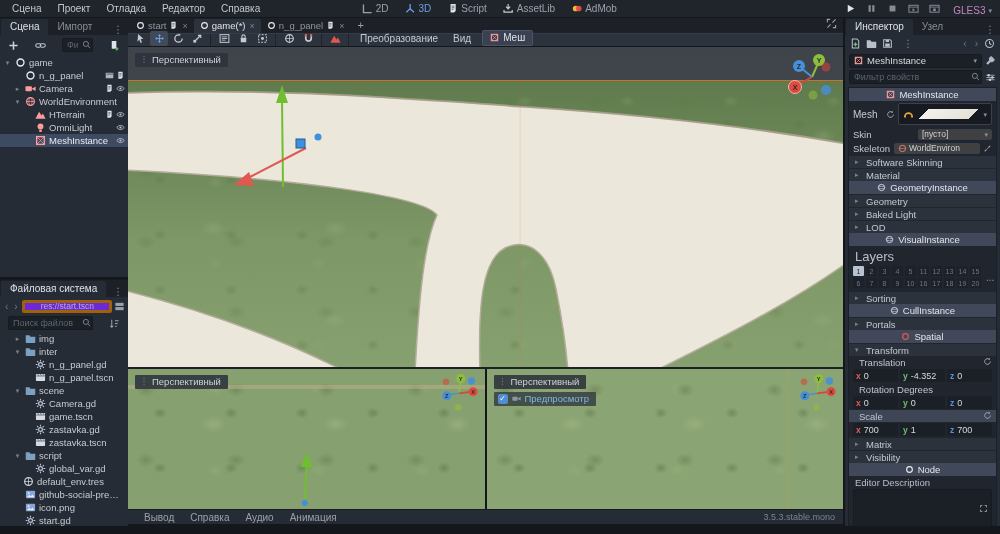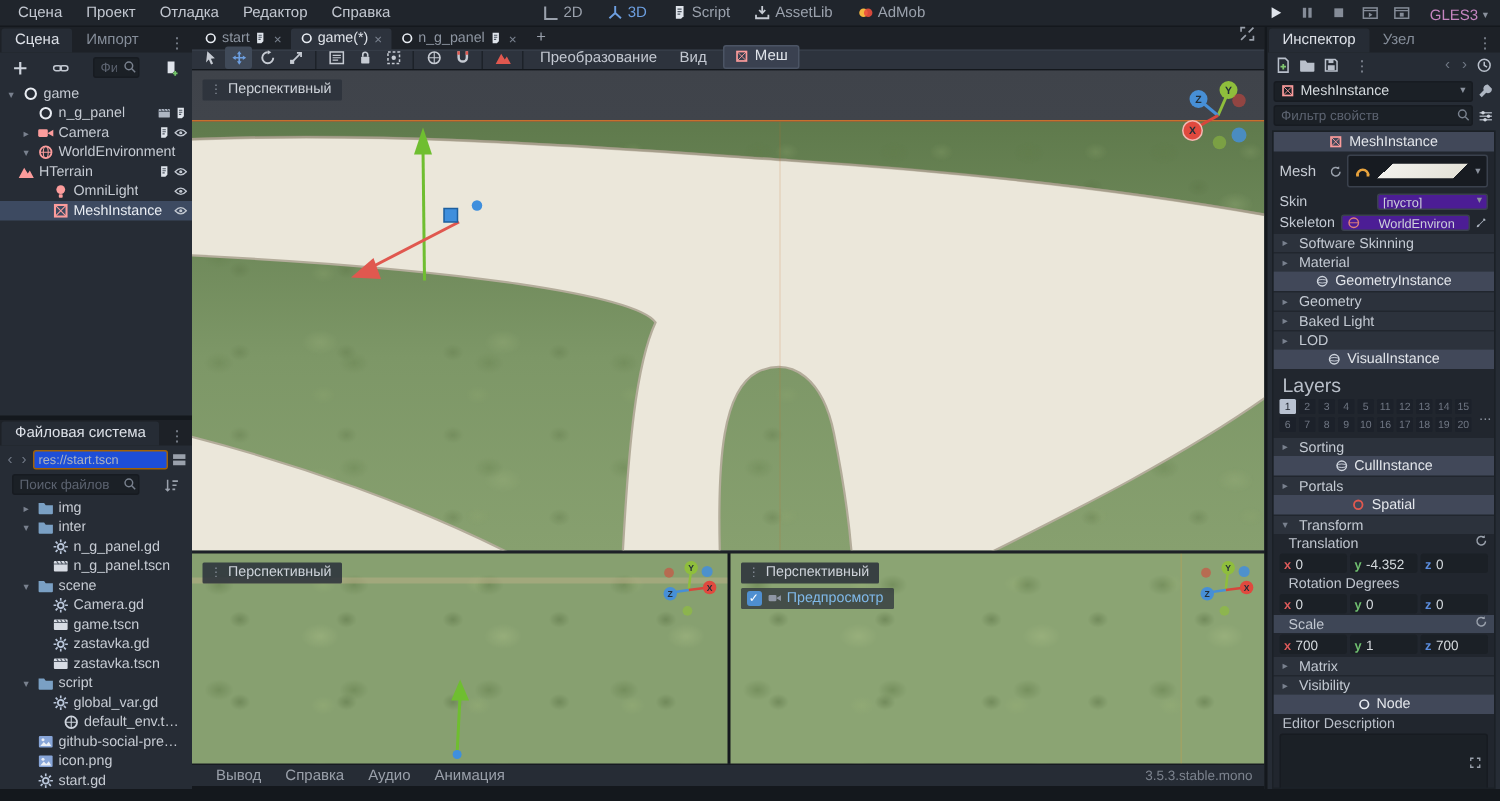--- a/index.html
+++ b/index.html
@@ -40,21 +40,21 @@
 .trow{height:13px;display:flex;align-items:center;gap:3px;padding-right:3px;white-space:nowrap}
 .trow.sel{background:#3d4a61}
 .trow .arr{width:9px;text-align:center;color:#79818e;font-size:7px;flex:none}
 .tlabel{overflow:hidden;text-overflow:ellipsis;font-size:9.5px;color:#c6cbd3}
 .trow.sel .tlabel{color:#e9edf3}
 .rights{margin-left:auto;display:flex;gap:2px;align-items:center}
 
 #fs-dock{flex:1;display:flex;flex-direction:column;min-height:0}
 .fs-nav{height:18px;display:flex;align-items:center;gap:2px;padding:0 3px;flex:none}
 .navarr{color:#707885;padding:0 2px;font-size:10px}
-.pathfield{flex:1;min-width:0;height:13px;background:#1d4ed8;border:1px solid #a16207;border-radius:2px;color:#aeb4be;font-size:8.5px;display:flex;align-items:center;padding:0 3px;overflow:hidden;white-space:nowrap}
+.pathfield{flex:1;min-width:0;height:13px;background:#6d28d9;border:3px solid #a16207;border-radius:2px;color:#aeb4be;font-size:8.5px;display:flex;align-items:center;padding:0 16px;overflow:hidden;white-space:nowrap}
 
 #scene-tabs{height:15px;display:flex;align-items:flex-end;padding-left:2px;background:#1d2127;flex:none}
 .sc-tab{display:flex;align-items:center;gap:3px;padding:1px 6px 2px;color:#8d95a1;border-radius:2px 2px 0 0;font-size:9.5px}
 .sc-tab.active{background:#2d333d;color:#dfe3e9}
 .sc-close{color:#79818e;font-size:9px;padding-left:1px}
 .sc-add{color:#9aa1ac;padding:0 7px 2px;font-size:11px}
 #dfree{margin-left:auto;padding:0 6px 2px}
 #vtoolbar{height:14px;background:#2d333d;border-top:1px solid #353c47;border-bottom:1px solid #14181d;display:flex;align-items:flex-end;gap:1px;padding:0 3px;flex:none}
 .tbtn{width:18px;height:15px;display:flex;align-items:center;justify-content:center;border-radius:2px}
 .tbtn.active{background:#404a59}
@@ -104,21 +104,21 @@
 .subhead{height:12px;display:flex;align-items:center;color:#bfc5ce;padding:0 4px 0 10px;font-size:9.5px}
 .subhead.sel{background:#3e4656}
 .subhead .rv{margin-left:auto}
 .vec3{height:15px;display:flex;gap:2px;padding:1px 4px}
 .vfield{flex:1;min-width:0;background:#1b2026;border-radius:2px;display:flex;align-items:center;gap:3px;padding:0 3px;overflow:hidden}
 .vfield .ax{font-size:8.5px;font-weight:bold}
 .ax.x{color:#de5b5b}.ax.y{color:#6fbe6f}.ax.z{color:#5b8dde}
 .vfield .vv{color:#d5dade;font-size:9px}
 .prow{height:14px;display:flex;align-items:center;padding:0 4px;gap:3px}
 .prow .plabel{flex:1;min-width:0;color:#c3c9d2;overflow:hidden;white-space:nowrap;text-overflow:ellipsis;font-size:9.5px}
-.pfield{width:74px;height:11px;background:#4c1d95;border:1px solid #3a414d;border-radius:2px;display:flex;padding:0 3px;gap:12px;flex:none}
+.pfield{width:74px;height:11px;background:#404040;border:1px solid #3a414d;border-radius:2px;display:flex;align-items:center;padding:0 3px;gap:2px;flex:none}
 .pfield .pv{flex:1;color:#ccd1d9;font-size:8.5px;overflow:hidden;white-space:nowrap}
 .meshrow{height:26px;display:flex;align-items:center;gap:3px;padding:0 4px}
 .meshthumb{flex:1;height:22px;background:#171b21;border:1px solid #3a414d;border-radius:2px;display:flex;align-items:center;gap:4px;padding:0 4px}
 .planeimg{flex:1;height:14px;background:linear-gradient(110deg,transparent 12%,#f2f1ec 12%,#e4e2d8 88%,transparent 88%);transform:skewX(-28deg) scaleY(.7)}
 .layerwrap{padding:2px 4px 3px}
 .llabel{color:#b9bfc9;font-size:13px;padding:1px 0 2px 2px}
 .lgrid{display:flex;align-items:center;gap:5px}
 .lcells{display:grid;grid-template-columns:repeat(10,11px);grid-auto-rows:10px;gap:2px}
 .lcell{background:#1c212a;color:#6f7683;font-size:7px;display:flex;align-items:center;justify-content:center;border-radius:1px}
 .lcell.on{background:#b9c2d1;color:#1c212a}
@@ -330,21 +330,21 @@
           <span class="ic ">
             <svg viewBox="0 0 12 12">
               <circle cx="6" cy="6" r="4.2" fill="none" stroke="#fc9c9c" stroke-width="1.3"></circle>
               <ellipse cx="6" cy="6" rx="1.8" ry="4.2" fill="none" stroke="#fc9c9c" stroke-width="0.8"></ellipse>
               <path d="M1.8 6h8.4" stroke="#fc9c9c" stroke-width="0.8"></path>
             </svg>
           </span>
           <span class="tlabel">WorldEnvironment</span>
           <span class="rights"></span>
         </div>
-        <div class="trow" style="">
+        <div class="trow" style="padding-left:23px">
           <span class="arr"></span>
           <span class="ic ">
             <svg viewBox="0 0 12 12">
               <path d="M0.5 10.5 4.5 3l2.6 4.2L8.6 5l2.9 5.5z" fill="#fc9c9c"></path>
             </svg>
           </span>
           <span class="tlabel">HTerrain</span>
           <span class="rights">
             <span class="ic sm">
               <svg viewBox="0 0 12 12">
@@ -545,21 +545,21 @@
           <span class="arr"></span>
           <span class="ic ">
             <svg viewBox="0 0 12 12">
               <circle cx="6" cy="6" r="2.1" fill="none" stroke="#b9c6da" stroke-width="1.3"></circle>
               <path d="M6 .8v2M6 9.2v2M.8 6h2M9.2 6h2M2.3 2.3l1.4 1.4M8.3 8.3l1.4 1.4M9.7 2.3 8.3 3.7M3.7 8.3 2.3 9.7" stroke="#b9c6da" stroke-width="1.2"></path>
             </svg>
           </span>
           <span class="tlabel">global_var.gd</span>
           <span class="rights"></span>
         </div>
-        <div class="trow" style="padding-left:30px">
+        <div class="trow" style="padding-left:11px">
           <span class="arr"></span>
           <span class="ic ">
             <svg viewBox="0 0 12 12">
               <circle cx="6" cy="6" r="4.2" fill="none" stroke="#cdd3dc" stroke-width="1.3"></circle>
               <path d="M1.8 6h8.4M6 1.8v8.4" stroke="#cdd3dc" stroke-width="0.8"></path>
             </svg>
           </span>
           <span class="tlabel">default_env.tres</span>
           <span class="rights"></span>
         </div>

